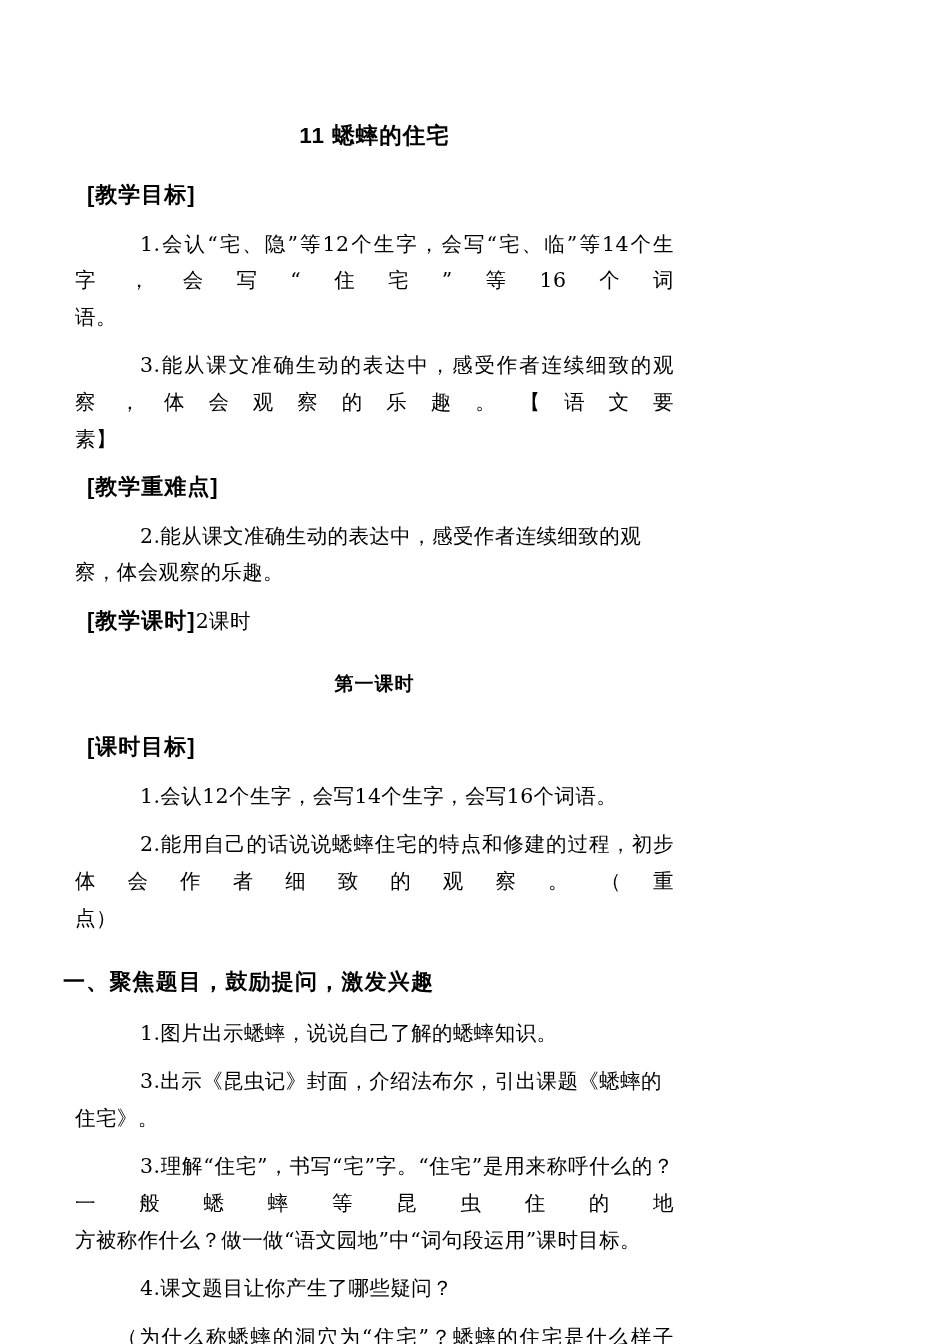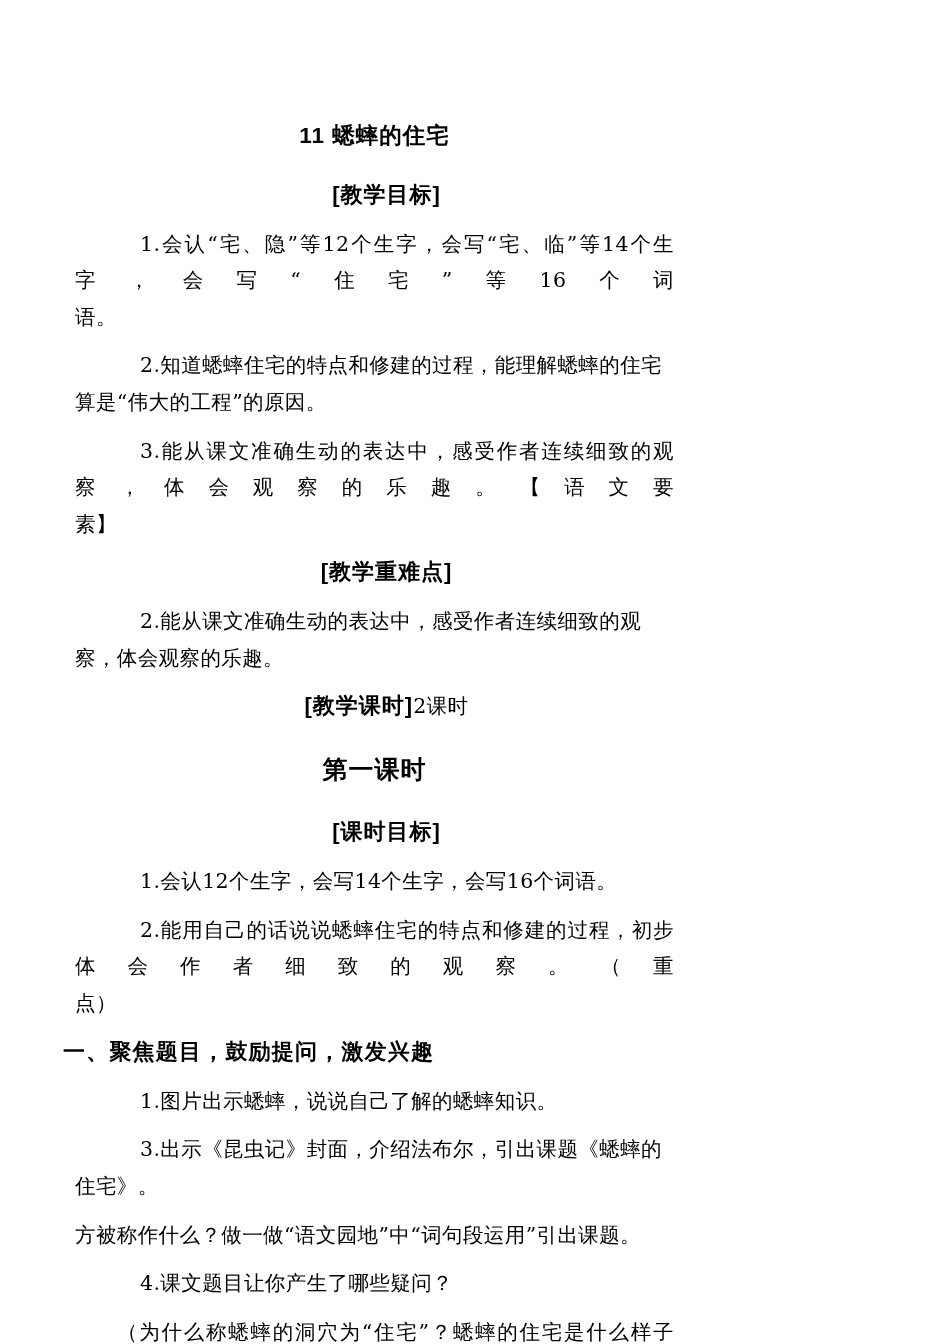--- a/index.html
+++ b/index.html
@@ -30,40 +30,39 @@
     margin: 0 0 23px 0;
   }
   .sec-h {
     font-family: "Liberation Sans", "DejaVu Sans", sans-serif;
     font-weight: bold;
     font-size: 22px;
     letter-spacing: 1px;
     line-height: 36.6px;
     padding-left: 24px;
     margin: 9px 0 7px 0;
-    text-align: center;
   }
   .sec-h .suffix {
     font-family: "DejaVu Serif", "Liberation Serif", serif;
     font-weight: normal;
     font-size: 20.5px;
     letter-spacing: 0.4px;
   }
   .num-h {
-    font-family: Liberation Serif, serif;
+    font-family: Liberation Mono, monospace;
     font-weight: bold;
     font-size: 22px;
     letter-spacing: 1.2px;
     line-height: 36.6px;
-    margin: 13px 0 7px 0;
+    margin: 30px 0 7px 0;
   }
   .center-h {
-    font-family: Liberation Serif, serif;
+    font-family: Liberation Mono, monospace;
     font-weight: bold;
-    font-size: 25px;
+    font-size: 19px;
     letter-spacing: 1px;
     line-height: 36.6px;
     text-align: center;
     margin: 27px 0 26px 0;
   }
   .para { margin: 12px; }
   .line {
     line-height: 36.6px;
     min-height: 36.6px;
   }
@@ -79,23 +78,20 @@
 
 <div class="page">
   <div class="doc-title">11 蟋蟀的住宅</div>
   <div>
       <div class="sec-h"><span>[教学目标]</span></div>
       <div class="para">
         <div class="line first fill">1.会认“宅、隐”等12个生字，会写“宅、临”等14个生字，会写“住宅”等16个词</div>
         <div class="line">语。</div>
       </div>
       <div class="para">
-        <div class="line first">2.知道蟋蟀住宅的特点和修建的过程，能理解蟋蟀的住宅算是“伟大的工程”的原因。</div>
-      </div>
-      <div class="para">
         <div class="line first fill">3.能从课文准确生动的表达中，感受作者连续细致的观察，体会观察的乐趣。【语文要</div>
         <div class="line">素】</div>
       </div>
       <div class="sec-h"><span>[教学重难点]</span></div>
       <div class="para">
         <div class="line first">2.能从课文准确生动的表达中，感受作者连续细致的观察，体会观察的乐趣。</div>
       </div>
       <div class="sec-h"><span>[教学课时]</span><span class="suffix">2课时</span></div>
       <div class="center-h"><span>第一课时</span></div>
       <div class="sec-h"><span>[课时目标]</span></div>
@@ -107,21 +103,22 @@
         <div class="line">点）</div>
       </div>
       <div class="num-h"><span>一、聚焦题目，鼓励提问，激发兴趣</span></div>
       <div class="para">
         <div class="line first">1.图片出示蟋蟀，说说自己了解的蟋蟀知识。</div>
       </div>
       <div class="para">
         <div class="line first">3.出示《昆虫记》封面，介绍法布尔，引出课题《蟋蟀的住宅》。</div>
       </div>
       <div class="para">
-        <div class="line">方被称作什么？做一做“语文园地”中“词句段运用”引出课题。</div>
+        <div class="line first fill">3.理解“住宅”，书写“宅”字。“住宅”是用来称呼什么的？一般蟋蟀等昆虫住的地</div>
+        <div class="line">方被称作什么？做一做“语文园地”中“词句段运用”课时目标。</div>
       </div>
       <div class="para">
         <div class="line first">4.课文题目让你产生了哪些疑问？</div>
       </div>
       <div class="para">
         <div class="line first paren fill">（为什么称蟋蟀的洞穴为“住宅”？蟋蟀的住宅是什么样子的？蟋蟀的住宅是怎样修建</div>
         <div class="line">的？）</div>
       </div>
       <div class="num-h"><span>二、自主阅读，提取信息</span></div>
       <div class="para">

